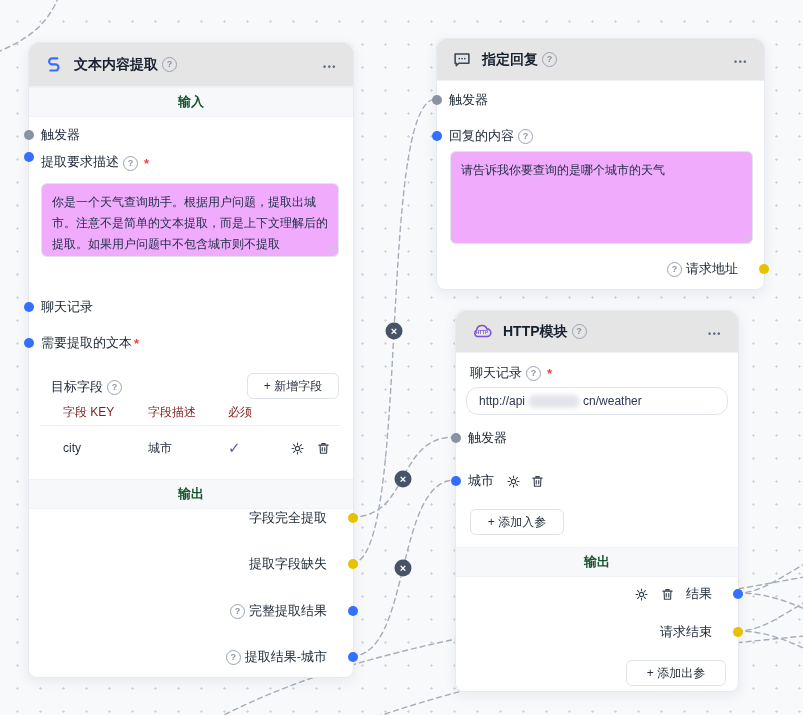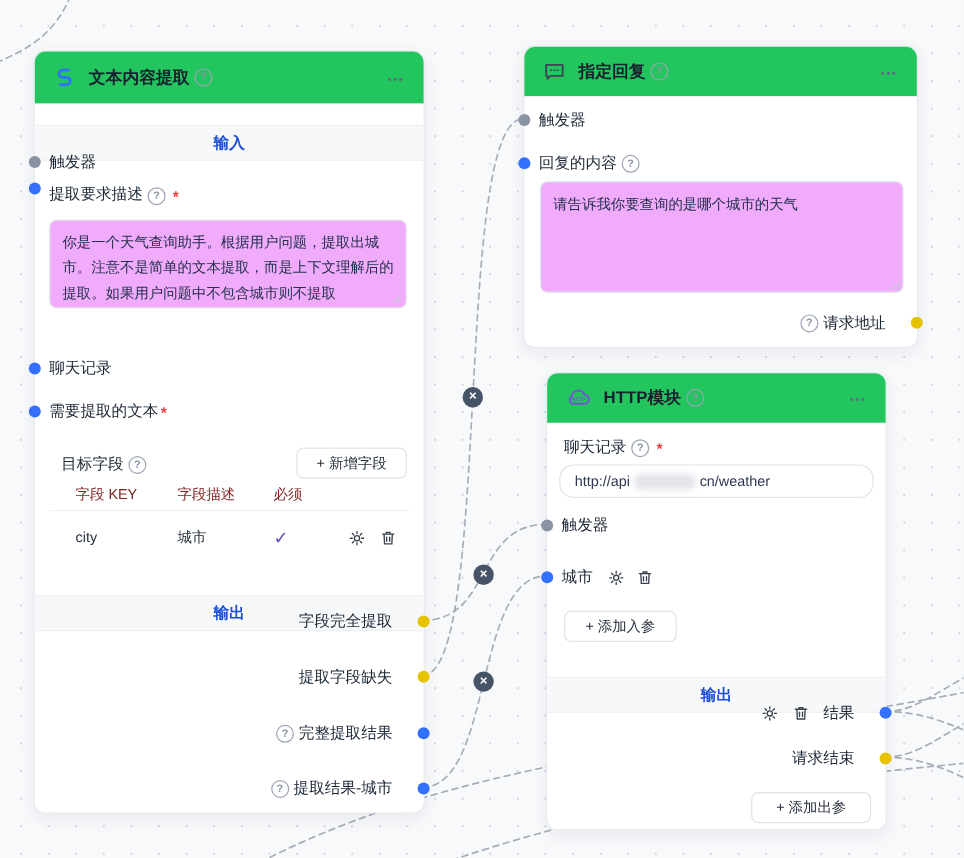--- a/index.html
+++ b/index.html
@@ -12,38 +12,38 @@
   svg.wires{position:absolute;left:0;top:0;z-index:0;}
   .wire{fill:none;stroke:#a6adb9;stroke-width:1.4;stroke-dasharray:5 4;stroke-linecap:round;}
 
   .card{
     position:absolute;background:#fff;border:1px solid #e7eaf0;border-radius:9px;
     box-shadow:0 4px 14px rgba(25,35,60,.07);z-index:2;
   }
   .card-header{
     position:absolute;left:0;right:0;top:0;display:flex;align-items:center;
     padding:0 14px;box-sizing:border-box;border-bottom:1px solid #eef0f3;
-    border-radius:9px 9px 0 0;background:#22c55e;
+    border-radius:9px 9px 0 0;background:#e5e5e5;
   }
   .node-title{font-size:14px;font-weight:700;color:#17202e;margin-left:9px;}
   .menu-dots{margin-left:auto;color:#5f6b7c;cursor:pointer;padding:2px 2px;}
   .menu-dots::before{content:"•••";font-size:9px;letter-spacing:1.5px;font-weight:700;}
   .help{
     display:inline-flex;align-items:center;justify-content:center;
     width:13px;height:13px;border:1px solid #9aa4b2;border-radius:50%;
     margin:0 4px;flex:0 0 auto;
   }
   .help::before{content:"?";font-size:9px;color:#8a94a2;font-weight:700;line-height:1;}
   .req{color:#f53f3f;font-weight:700;margin-left:2px;}
 
   .bar{
     position:absolute;left:0;right:0;height:28px;background:#f7f8fa;
     border-top:1px solid #eef0f3;border-bottom:1px solid #eef0f3;
     display:flex;align-items:center;justify-content:center;
-    font-size:13px;font-weight:700;color:#1d4ed8;margin-top:17px;
+    font-size:13px;font-weight:700;color:#14532d;
   }
   .row{
     position:absolute;left:0;right:0;height:28px;display:flex;align-items:center;
     padding:0 26px 0 12px;box-sizing:border-box;font-size:13px;color:#1b2735;
   }
   .row.right{justify-content:flex-end;}
   .port{
     position:absolute;top:50%;transform:translateY(-50%);
     width:10px;height:10px;border-radius:50%;z-index:3;cursor:crosshair;
   }

